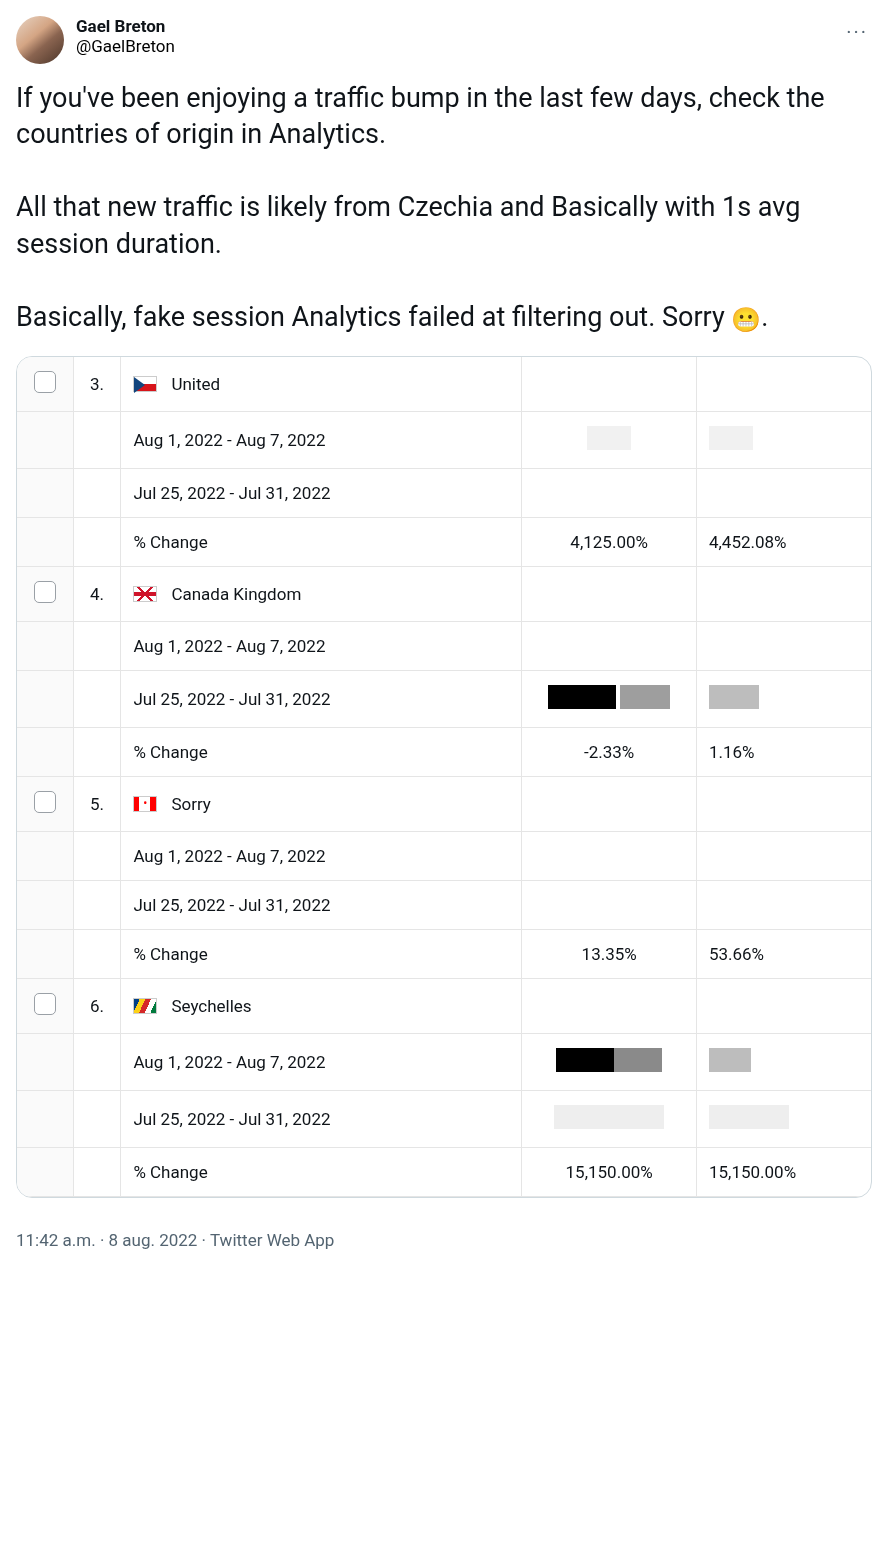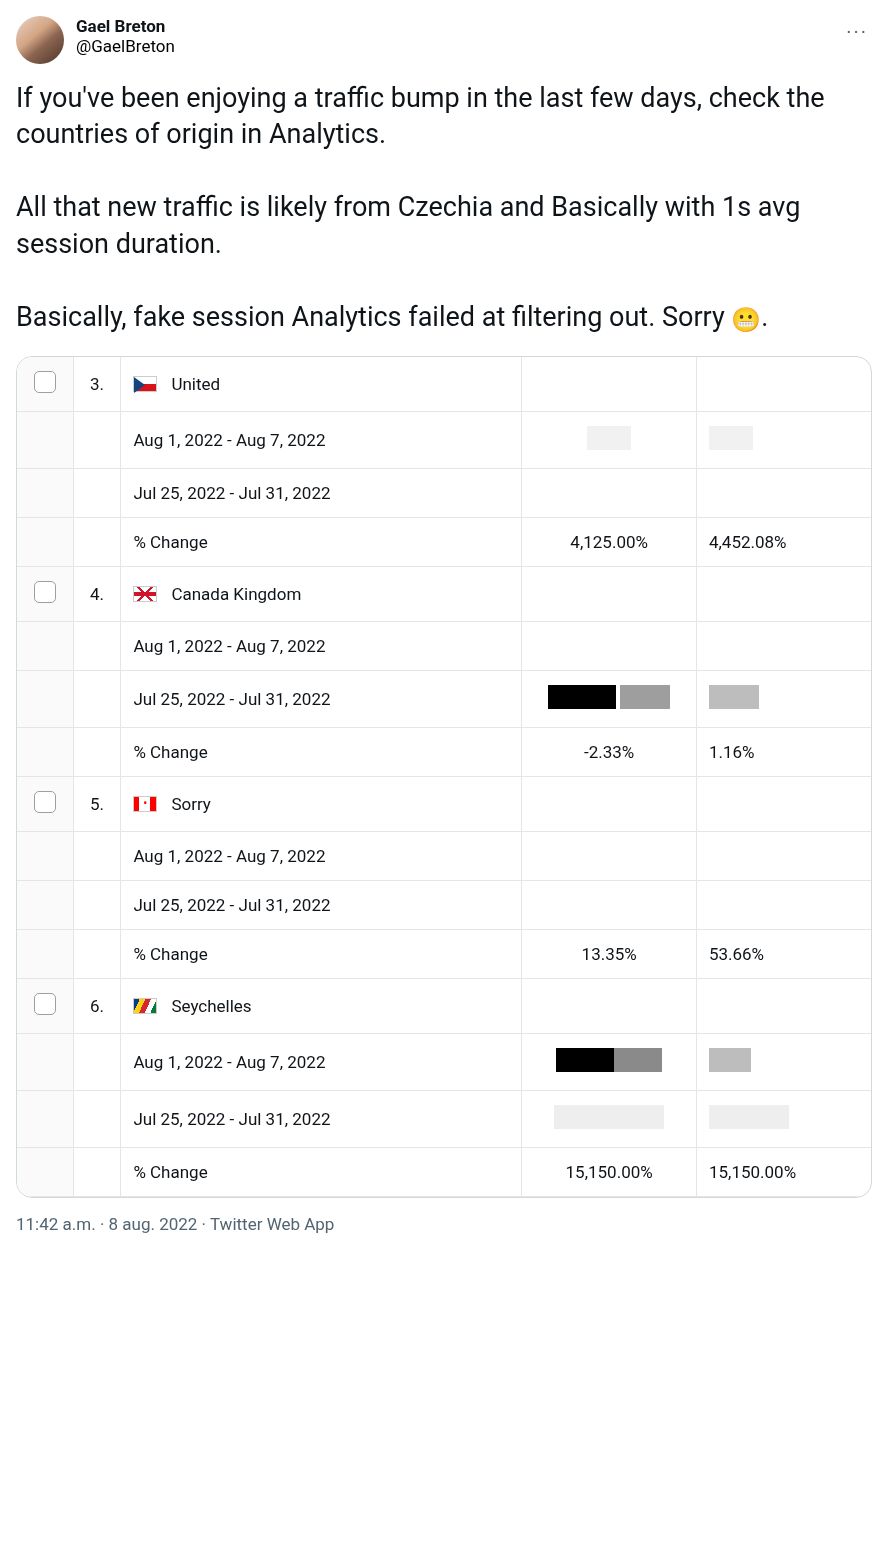--- a/index.html
+++ b/index.html
@@ -62,21 +62,21 @@
       linear-gradient(#fff 0 38%, #cf142b 38% 62%, #fff 62% 100%),
       linear-gradient(90deg, #fff 0 42%, #cf142b 42% 58%, #fff 58% 100%),
       #00247d; }
   .flag-ca { background: linear-gradient(90deg, #ff0000 0 25%, #fff 25% 75%, #ff0000 75% 100%); position: relative; }
   .flag-ca::before { content:"•"; color:#ff0000; position:absolute; left:50%; top:50%; transform:translate(-50%,-55%); font-size:12px; }
   .flag-sc { background: linear-gradient(115deg, #003f87 0 20%, #fcd116 20% 40%, #d62828 40% 60%, #fff 60% 80%, #007a3d 80% 100%); }
   .bold { font-weight: 400; }
   .redacted { display:inline-block; height:24px; }
   .chk-spacer { background:#fafafa; }
 
-  .timestamp { margin-top: 16px; color: #536471; font-size: 17px; }
+  .timestamp { margin-top: 32px; color: #536471; font-size: 17px; }
 </style>
 </head>
 <body>
 
 <div class="tweet-header">
   <div class="author">
     <div class="avatar"></div>
     <div>
       <div class="author-name">Gael Breton</div>
       <div class="author-handle">@GaelBreton</div>

